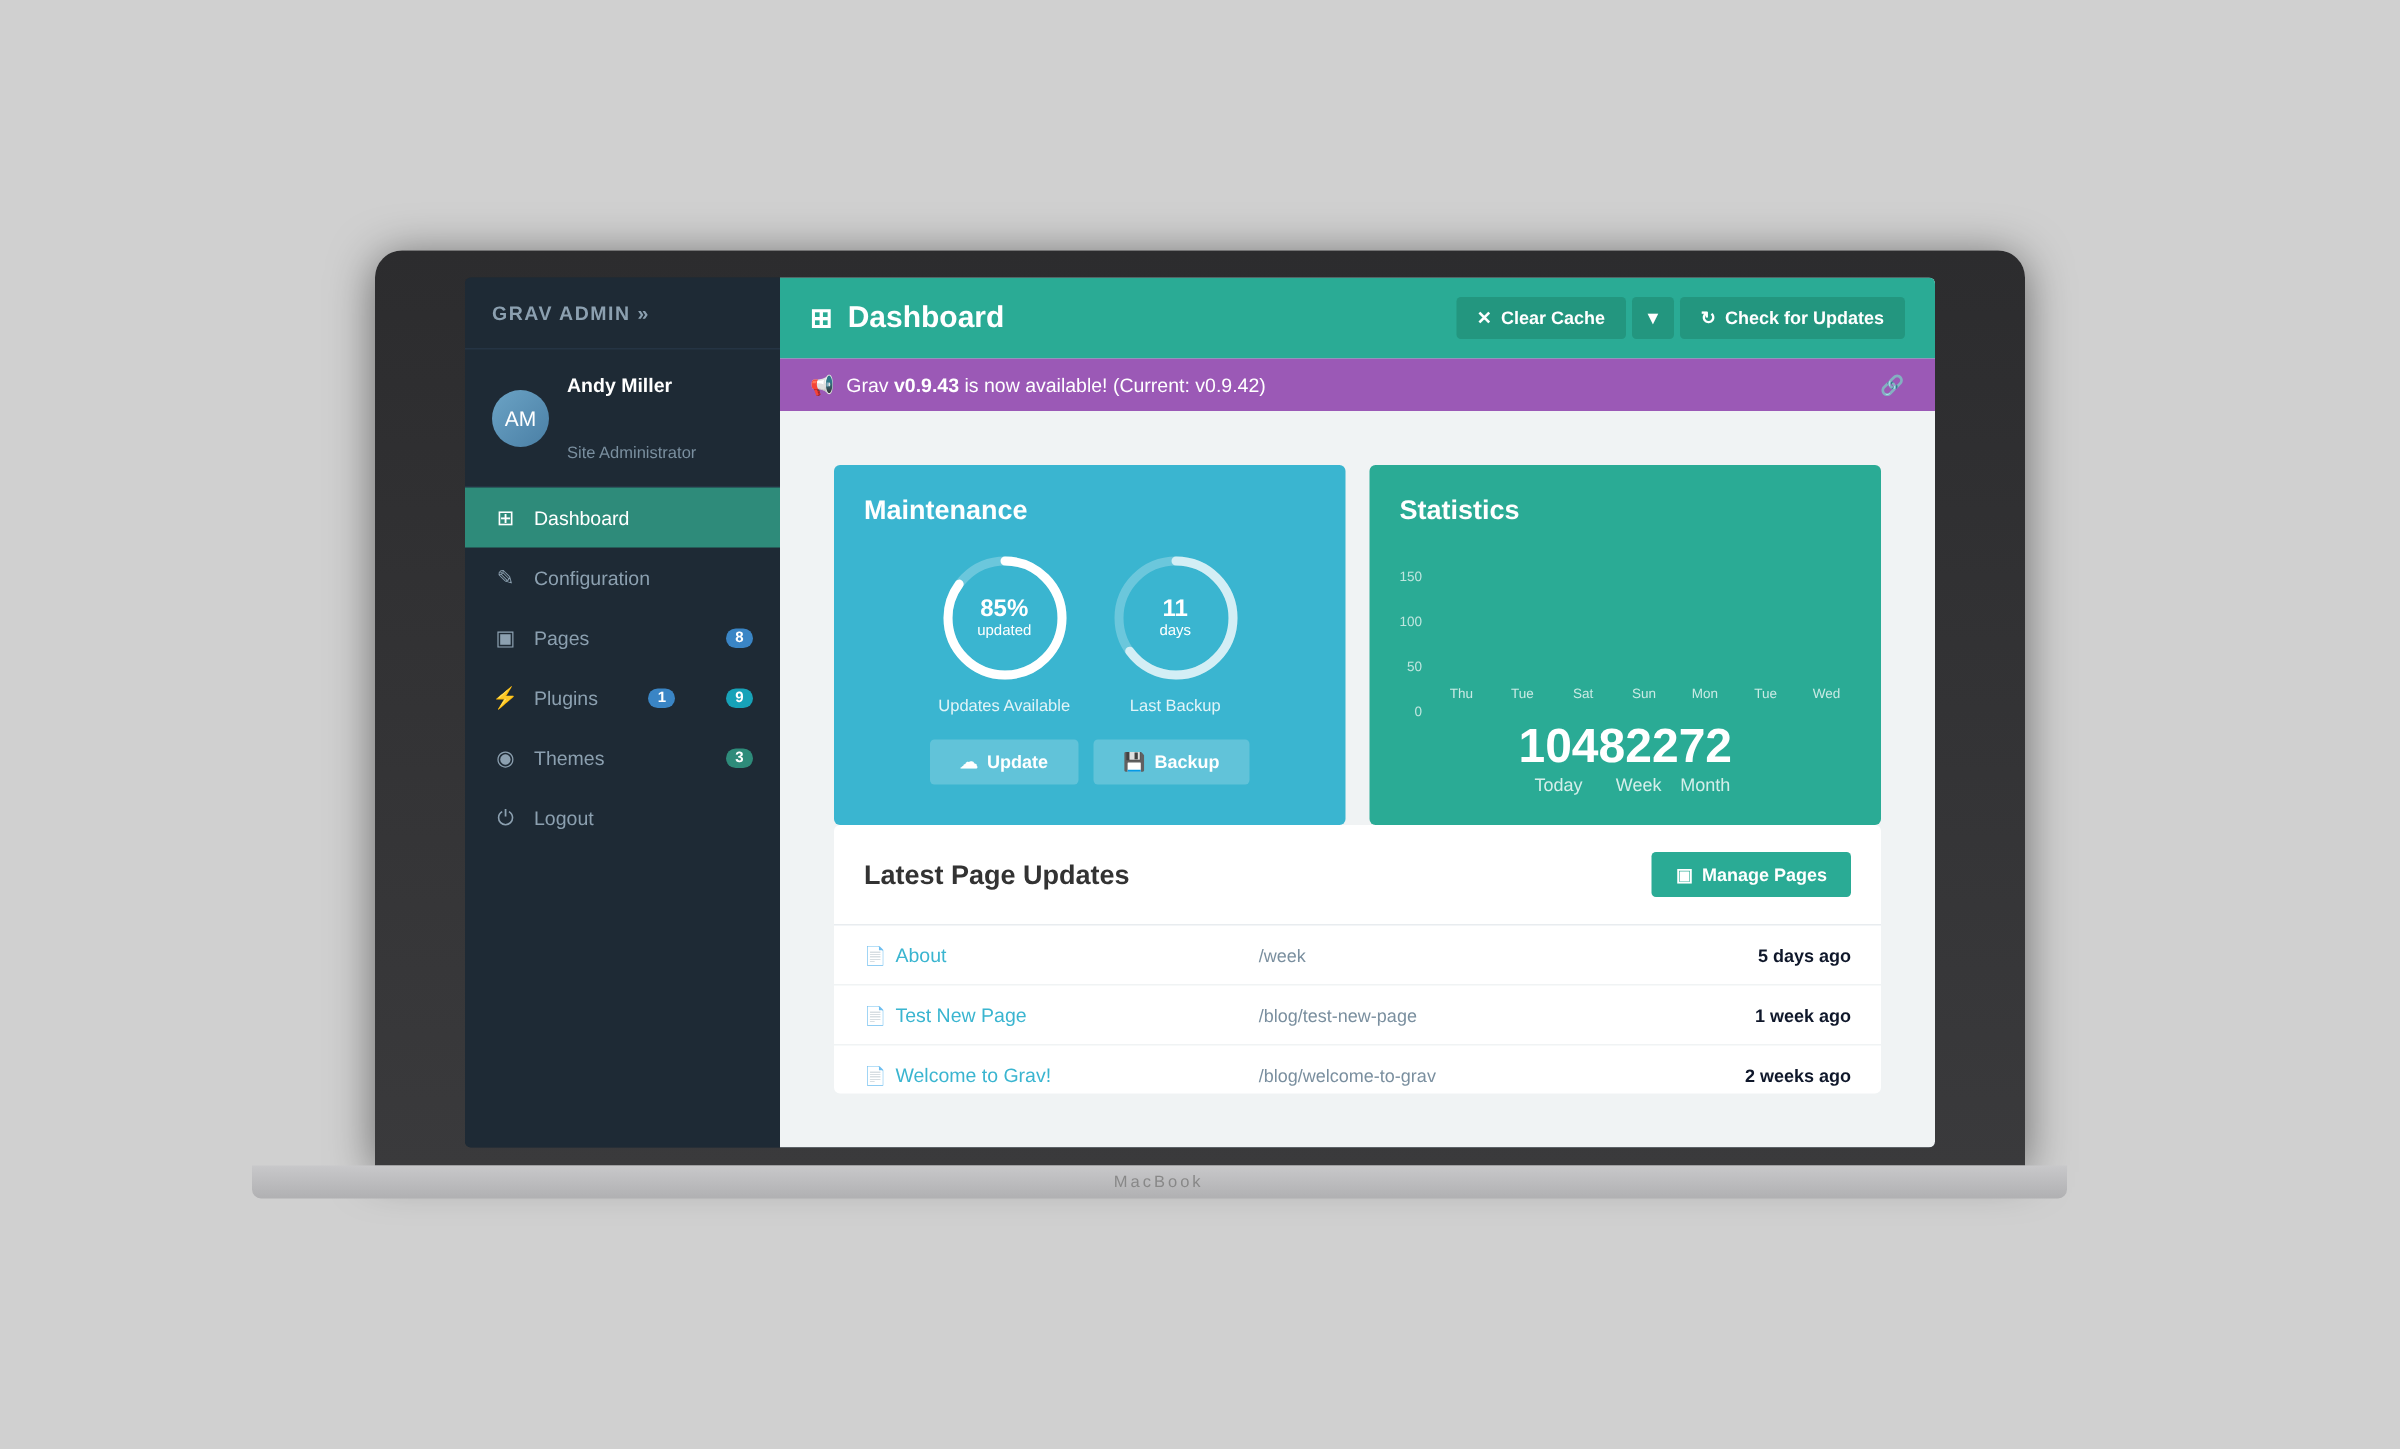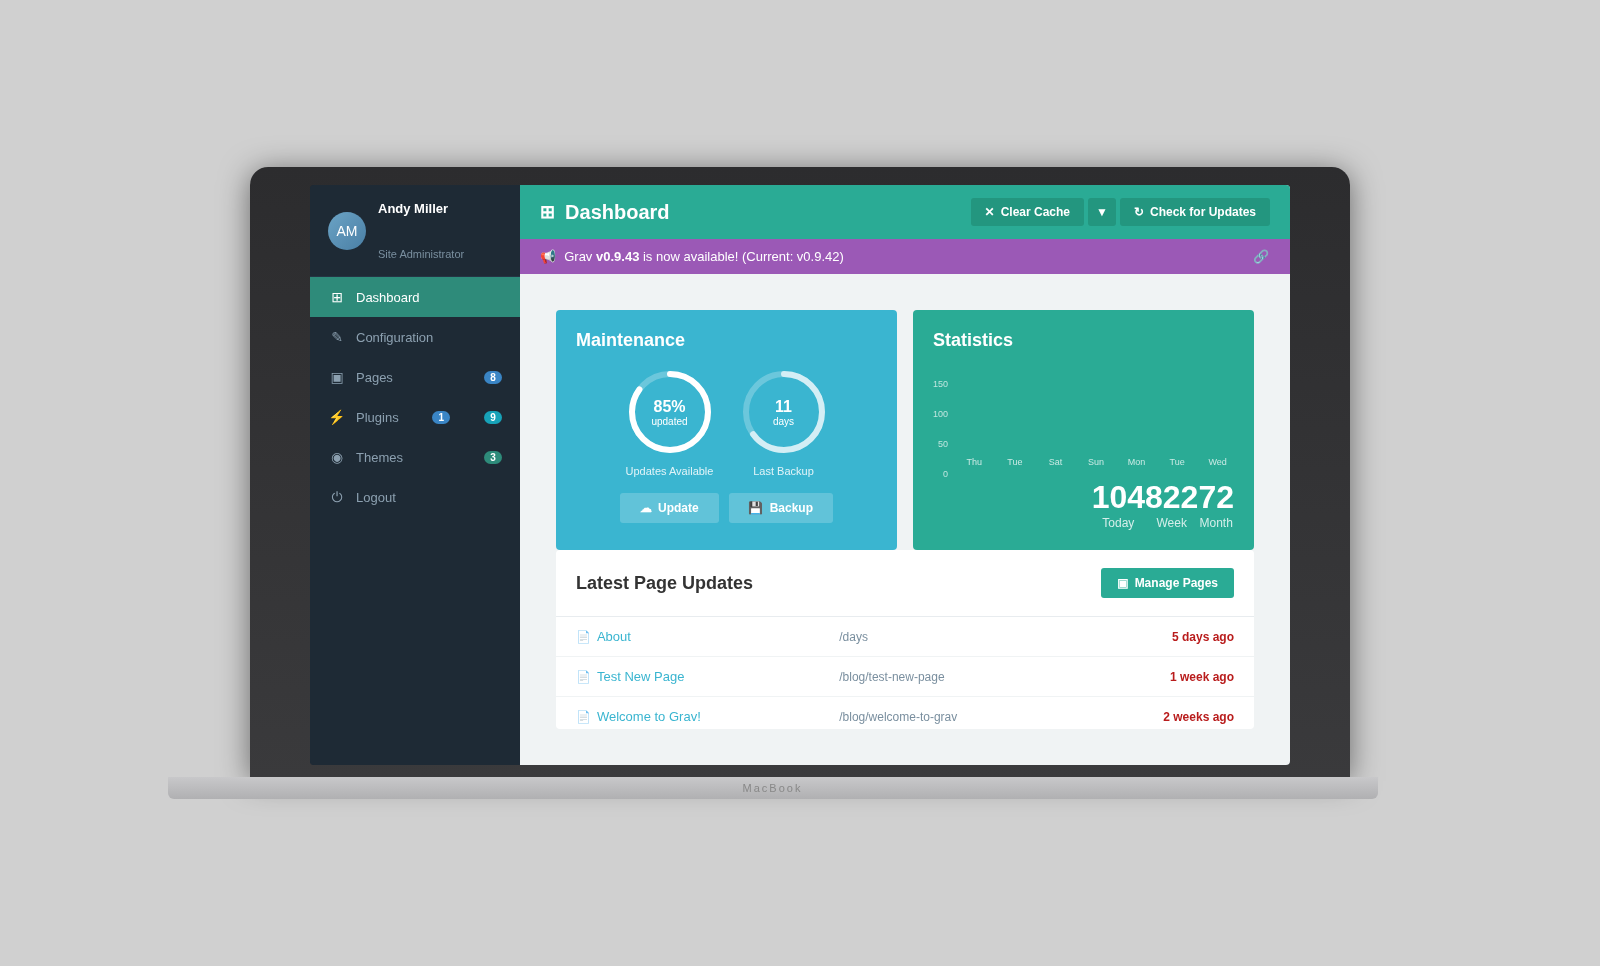--- a/index.html
+++ b/index.html
@@ -341,21 +341,21 @@
       background: rgba(255,255,255,0.5);
       width: 100%;
       border-radius: 2px 2px 0 0;
       min-width: 18px;
     }
 
     .chart-label { font-size: 9px; color: rgba(255,255,255,0.75); }
 
     .stats-numbers {
       display: flex;
-      justify-content: flex-end;
+      justify-content: center;
     }
 
     .stat-item { text-align: center; }
     .stat-value { font-size: 32px; font-weight: 700; }
     .stat-label { font-size: 12px; color: rgba(255,255,255,0.8); }
 
     
     .card-updates {
       background: #fff;
       border-radius: 4px;
@@ -413,21 +413,21 @@
     .page-path {
       flex: 2;
       color: #7a8f9f;
       font-size: 12px;
     }
 
     .page-time {
       flex: 1;
       text-align: right;
       font-weight: 700;
-      color: #b91c1c;
+      color: #0f172a;
       font-size: 12px;
     }
 
     
     .chart-y-labels {
       display: flex;
       flex-direction: column;
       justify-content: space-between;
       align-items: flex-end;
       padding-right: 6px;
@@ -437,20 +437,23 @@
     }
   </style>
 </head>
 <body>
 
 <div class="laptop-wrapper">
   <div class="laptop-screen-bezel">
     <div class="screen">
 
       <div class="sidebar">
+        <div class="sidebar-brand">
+          <span>GRAV ADMIN »</span>
+        </div>
 
         <div class="user-section">
           <div class="avatar">
             <div class="avatar-img">AM</div>
           </div>
           <div class="user-info">
             <span class="user-name">Andy Miller</span>
             <span class="user-role">Site Administrator</span>
           </div>
         </div>
@@ -627,21 +630,21 @@
                 <span>▣</span>
                 <span>Manage Pages</span>
               </button>
             </div>
             <div class="page-list">
               <div class="page-item">
                 <div class="page-item-name">
                   <span class="page-icon">📄</span>
                   <span>About</span>
                 </div>
-                <span class="page-path">/days</span>
+                <span class="page-path">/week</span>
                 <span class="page-time">5 days ago</span>
               </div>
               <div class="page-item">
                 <div class="page-item-name">
                   <span class="page-icon">📄</span>
                   <span>Test New Page</span>
                 </div>
                 <span class="page-path">/blog/test-new-page</span>
                 <span class="page-time">1 week ago</span>
               </div>

